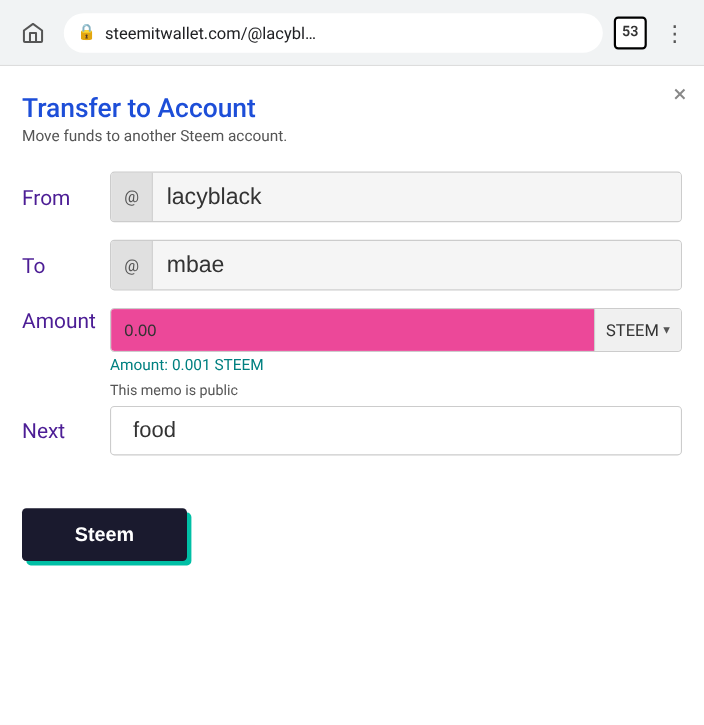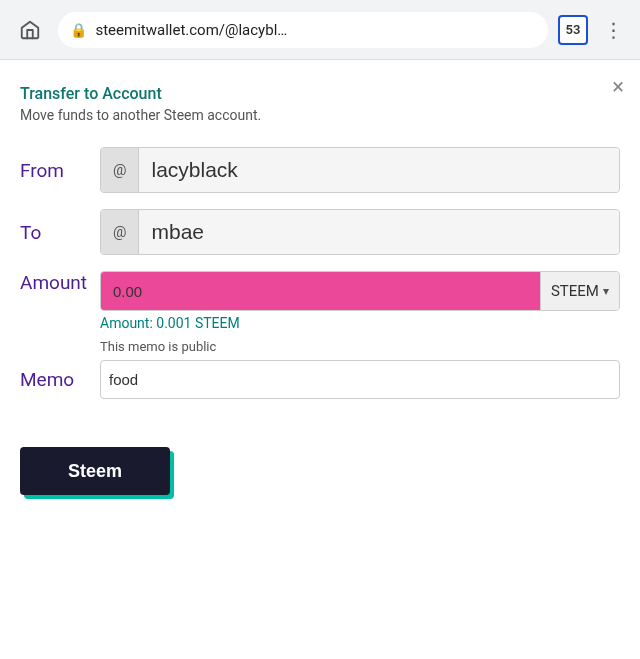--- a/index.html
+++ b/index.html
@@ -56,21 +56,21 @@
       font-size: 15px;
       color: #202124;
       flex: 1;
       overflow: hidden;
       white-space: nowrap;
       text-overflow: ellipsis;
     }
 
     .tab-count {
       background: white;
-      border: 2px solid #1d4ed8;
+      border: 2px solid #000000;
       border-radius: 4px;
       width: 30px;
       height: 30px;
       display: flex;
       align-items: center;
       justify-content: center;
       font-size: 13px;
       font-weight: 600;
       color: #333;
     }
@@ -99,23 +99,23 @@
       position: absolute;
       top: 16px;
       right: 16px;
       font-size: 22px;
       color: #888;
       cursor: pointer;
       line-height: 1;
     }
 
     .dialog-title {
-      font-size: 16px;
+      font-size: 24px;
       font-weight: 500;
-      color: #0f766e;
+      color: #1d4ed8;
       margin-bottom: 4px;
     }
 
     .dialog-subtitle {
       font-size: 14px;
       color: #555;
       margin-bottom: 24px;
     }
 
     .form-row {
@@ -216,22 +216,22 @@
       font-size: 13px;
       color: #555;
       margin-bottom: 6px;
     }
 
     .memo-input {
       flex: 1;
       border: 1px solid #ccc;
       border-radius: 4px;
       background: white;
-      padding: 10px 8px;
-      font-size: 15px;
+      padding: 10px 20px;
+      font-size: 20px;
       color: #333;
       outline: none;
     }
 
     .next-btn-container {
       margin-top: 32px;
       position: relative;
       display: inline-block;
     }
 
@@ -321,21 +321,21 @@
     </div>
   </div>
 
   
   <div class="balance-text">Amount: 0.001 STEEM</div>
 
   
   <div class="memo-public-note">This memo is public</div>
 
   <div class="form-row">
-    <div class="form-label">Memo</div>
+    <div class="form-label">Next</div>
     <input class="memo-input" type="text" value="food" style="">
   </div>
 
   
   <div class="next-btn-container">
     <div class="next-btn-shadow"></div>
     <button class="next-btn">Steem</button>
   </div>
 
 </div>

